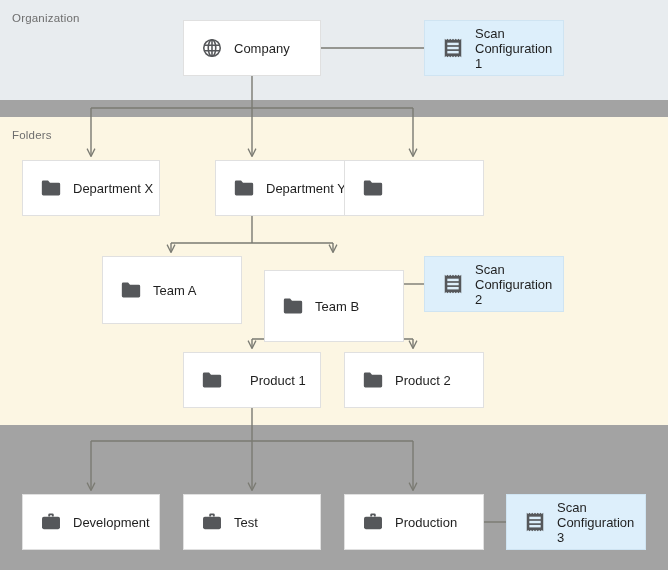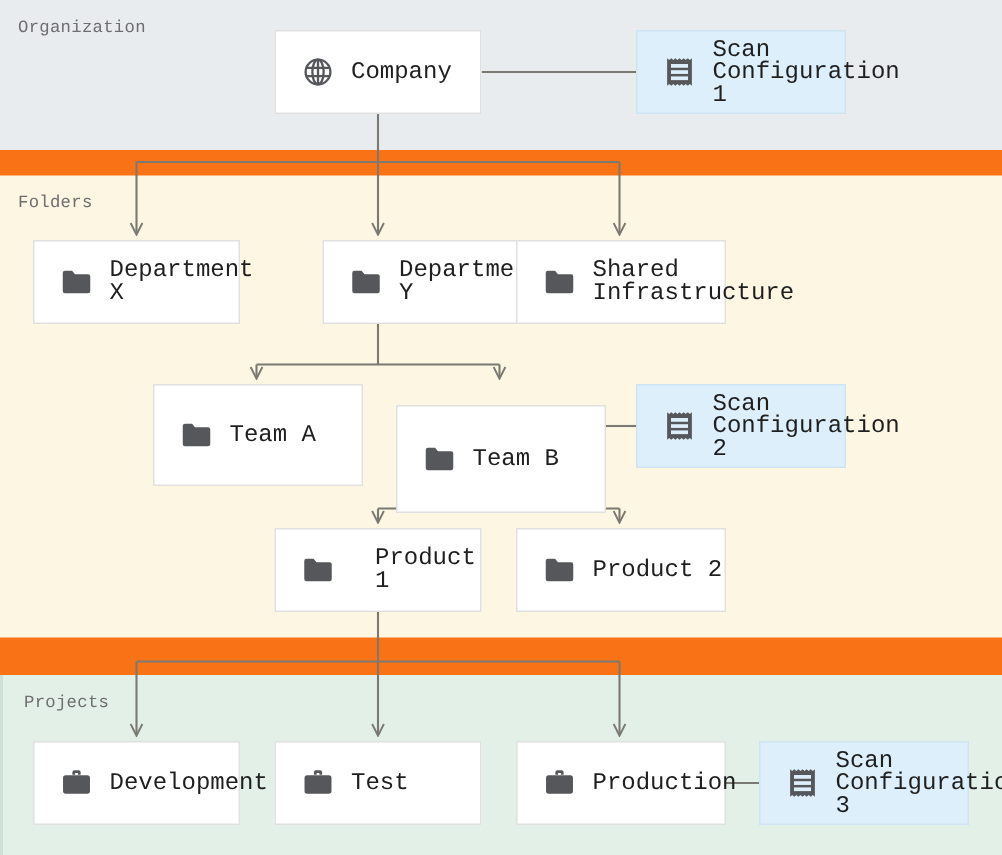--- a/index.html
+++ b/index.html
@@ -7,23 +7,22 @@
     padding: 0;
     background: #000000;
   }
   body {
     font-family: "Liberation Sans", sans-serif;
   }
   #stage {
     position: relative;
     width: 668px;
     height: 570px;
-    background: #f97316;
+    background: #a3a3a3;
     overflow: hidden;
-    font-family: Liberation Mono, monospace;
   }
 
   
   .band {
     position: absolute;
     left: 0;
     width: 668px;
     box-sizing: border-box;
   }
   .band-org {
@@ -77,43 +76,40 @@
     border: 1px solid #cfe4f2;
   }
   .node .ico {
     flex: 0 0 auto;
     width: 22px;
     height: 22px;
     margin-right: 11px;
     display: block;
   }
   .node .lbl {
-    font-size: 16px;
+    font-size: 13px;
     line-height: 15px;
     color: #1f1f1f;
     white-space: pre-line;
   }
   .node.scan .lbl { color: #1f1f1f; }
 </style>
 </head>
 <body>
 
 <div id="stage">
 
   <div class="band band-org">
     <div class="band-label">Organization</div>
   </div>
 
   <div class="band band-folders">
     <div class="band-label">Folders</div>
   </div>
 
-  <div class="band band-projects">
-    <div class="band-label">Projects</div>
-  </div>
 
   <svg id="links" viewBox="0 0 668 570" xmlns="http://www.w3.org/2000/svg">
     <defs>
       <marker id="ar" viewBox="0 0 10 10" refX="8.5" refY="5" markerWidth="7" markerHeight="7" orient="auto">
         <path d="M1,1 L9,5 L1,9" fill="none" stroke="#7a7a72" stroke-width="1.3"></path>
       </marker>
     </defs>
     <g fill="none" stroke="#7a7a72" stroke-width="1.4">
 
       <path d="M321,48 L424,48"></path>
@@ -182,22 +178,20 @@
     <svg class="ico" viewBox="0 0 24 24">
       <path d="M2,5.5 a1.6,1.6 0 0 1 1.6,-1.6 h5.2 l2.1,2.4 h9.5 a1.6,1.6 0 0 1 1.6,1.6 v10.6 a1.6,1.6 0 0 1 -1.6,1.6 h-16.8 a1.6,1.6 0 0 1 -1.6,-1.6 Z" fill="#55575a"></path>
     </svg>
     <span class="lbl">Department Y</span>
   </div>
 
   <div class="node" style="left:344px; top:160px; width:140px; height:56px;">
     <svg class="ico" viewBox="0 0 24 24">
       <path d="M2,5.5 a1.6,1.6 0 0 1 1.6,-1.6 h5.2 l2.1,2.4 h9.5 a1.6,1.6 0 0 1 1.6,1.6 v10.6 a1.6,1.6 0 0 1 -1.6,1.6 h-16.8 a1.6,1.6 0 0 1 -1.6,-1.6 Z" fill="#55575a"></path>
     </svg>
-    <span class="lbl">Shared
-Infrastructure</span>
   </div>
 
   <div class="node" style="left:102px; top:256px; width:140px; height:68px;">
     <svg class="ico" viewBox="0 0 24 24">
       <path d="M2,5.5 a1.6,1.6 0 0 1 1.6,-1.6 h5.2 l2.1,2.4 h9.5 a1.6,1.6 0 0 1 1.6,1.6 v10.6 a1.6,1.6 0 0 1 -1.6,1.6 h-16.8 a1.6,1.6 0 0 1 -1.6,-1.6 Z" fill="#55575a"></path>
     </svg>
     <span class="lbl">Team A</span>
   </div>
 
   <div class="node" style="left:264px; top:270px; width:140px; height:72px;">

